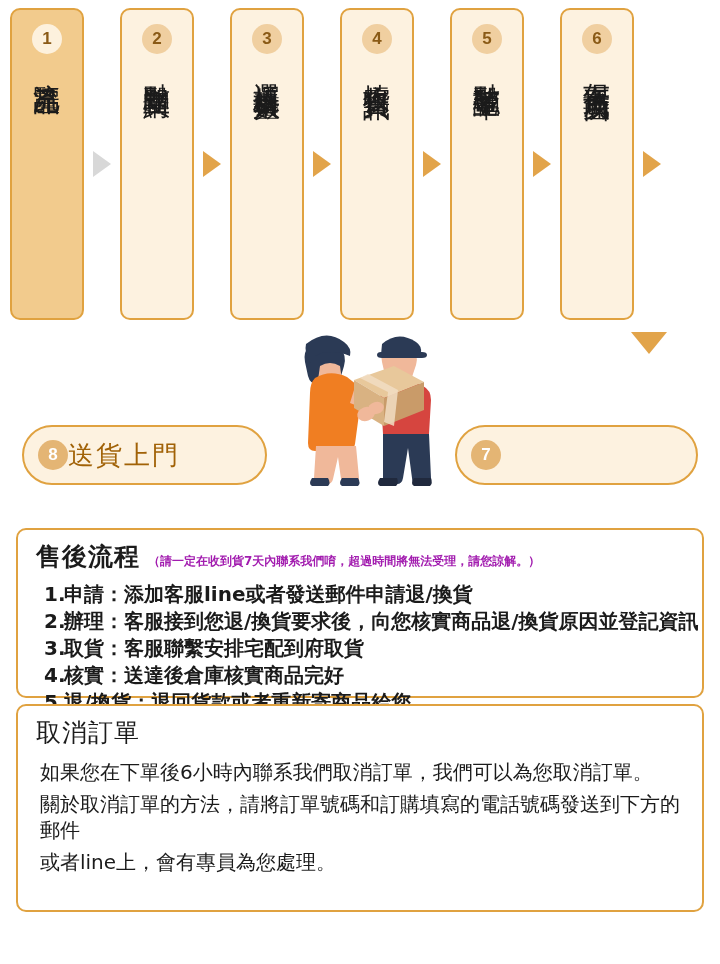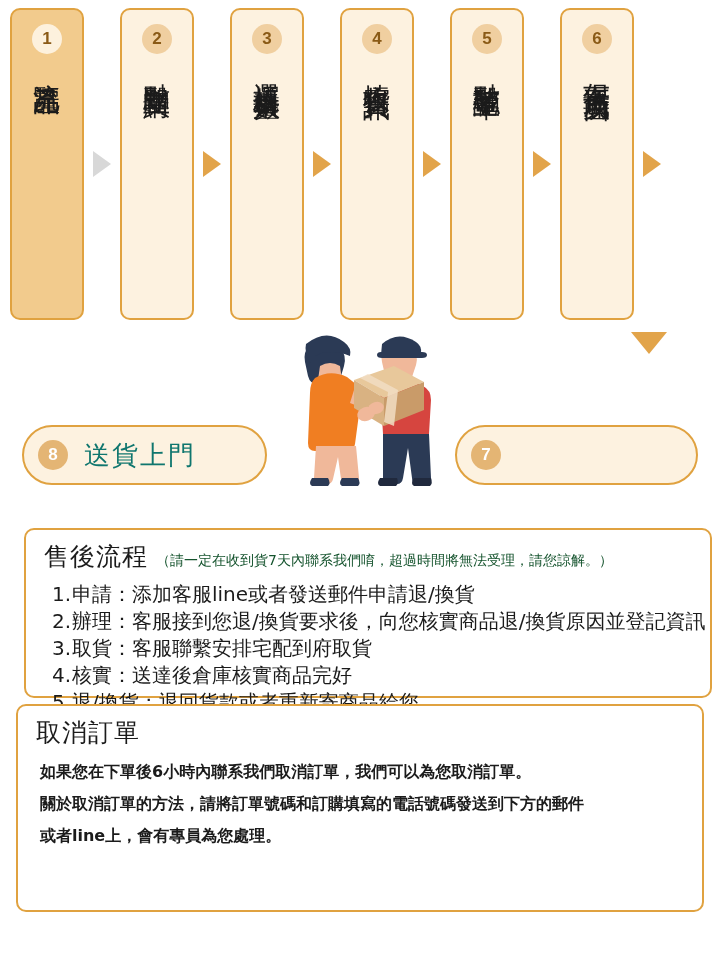--- a/index.html
+++ b/index.html
@@ -105,61 +105,60 @@
     border-radius: 50%;
     background: #e4b574;
     color: #ffffff;
     font-weight: bold;
     font-size: 17px;
     line-height: 30px;
     text-align: center;
     flex: 0 0 30px;
   }
   .pill .ptext {
-    margin-left: 16px;
     font-size: 26px;
-    color: #0f766e;
+    color: #a16207;
     letter-spacing: 2px;
     font-family: "DejaVu Sans", "Liberation Sans", sans-serif;
   }
   #pill-delivery { left: 22px; top: 425px; width: 245px; }
   #pill-waiting  { left: 455px; top: 425px; width: 243px; }
 
   
   .illus {
     position: absolute;
     left: 258px; top: 318px;
     width: 200px; height: 190px;
   }
 
   
   .panel {
     position: absolute;
     border: 2px solid #e0a240;
     border-radius: 10px;
     background: #ffffff;
   }
-  #panel-after { left: 24px; top: 528px; width: 688px; height: 170px; }
+  #panel-after { left: 16px; top: 528px; width: 688px; height: 170px; font-weight: bold; }
   #panel-cancel { left: 16px; top: 704px; width: 688px; height: 208px; }
 
   .panel-head {
     display: flex;
     align-items: baseline;
     padding: 10px 0 0 18px;
   }
   .panel-title {
     font-size: 25px;
     color: #1b1b1b;
     letter-spacing: 1px;
     font-family: "DejaVu Sans", "Liberation Sans", sans-serif;
   }
   .panel-note {
     margin-left: 8px;
-    font-size: 14px;
-    color: #14532d;
+    font-size: 12px;
+    color: #a21caf;
     font-family: "DejaVu Sans", "Liberation Sans", sans-serif;
   }
   .olist {
     margin: 8px 0 0 0;
     padding: 0 18px 0 26px;
     list-style: none;
   }
   .olist li {
     font-size: 20px;
     color: #1b1b1b;
@@ -167,25 +166,24 @@
     font-family: "DejaVu Sans", "Liberation Sans", sans-serif;
     white-space: nowrap;
   }
   .olist li .idx { display: inline-block; width: 20px; }
   .plist {
     margin: 10px 0 0 0;
     padding: 0 20px 0 22px;
   }
   .plist p {
     margin: 0 0 6px 0;
-    font-size: 16px;
+    font-size: 20px;
     color: #1b1b1b;
     line-height: 26px;
     font-family: "DejaVu Sans", "Liberation Sans", sans-serif;
-    font-weight: bold;
   }
 </style>
 </head>
 <body>
 
 <div id="page">
 
   <div class="flow">
 
     <div class="step first">

